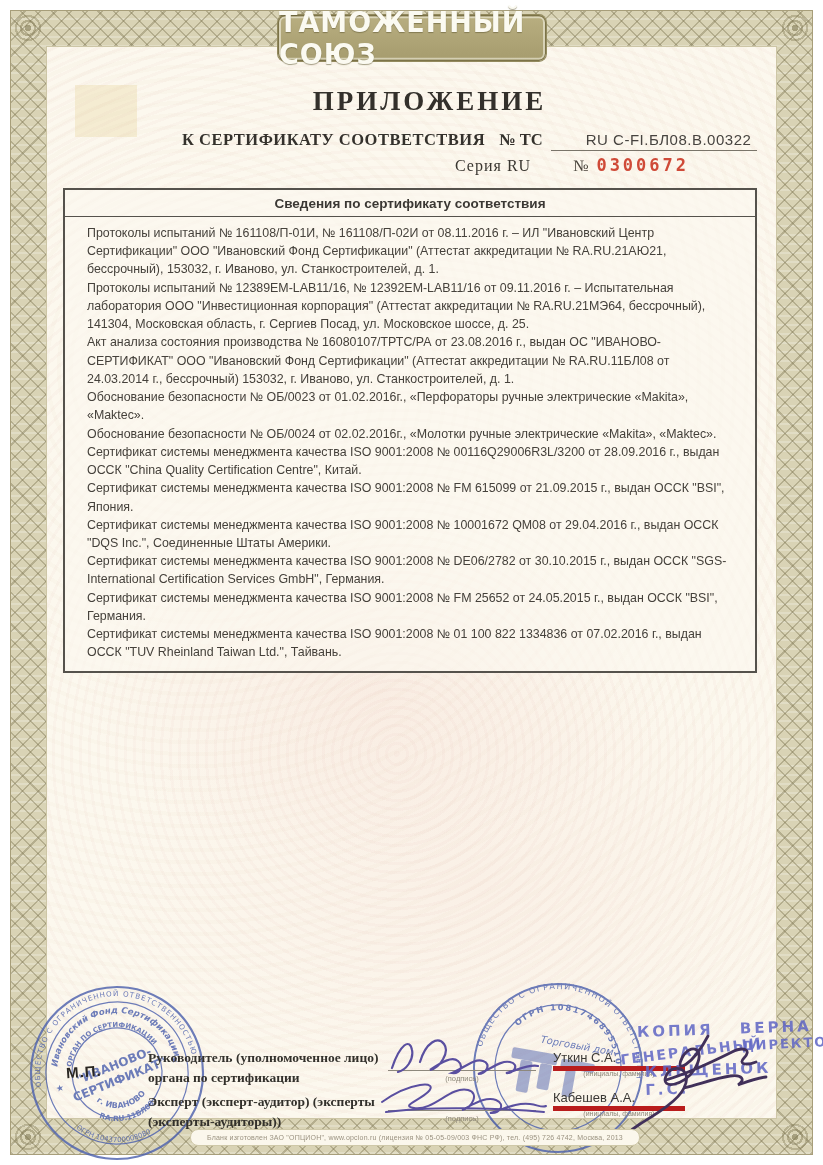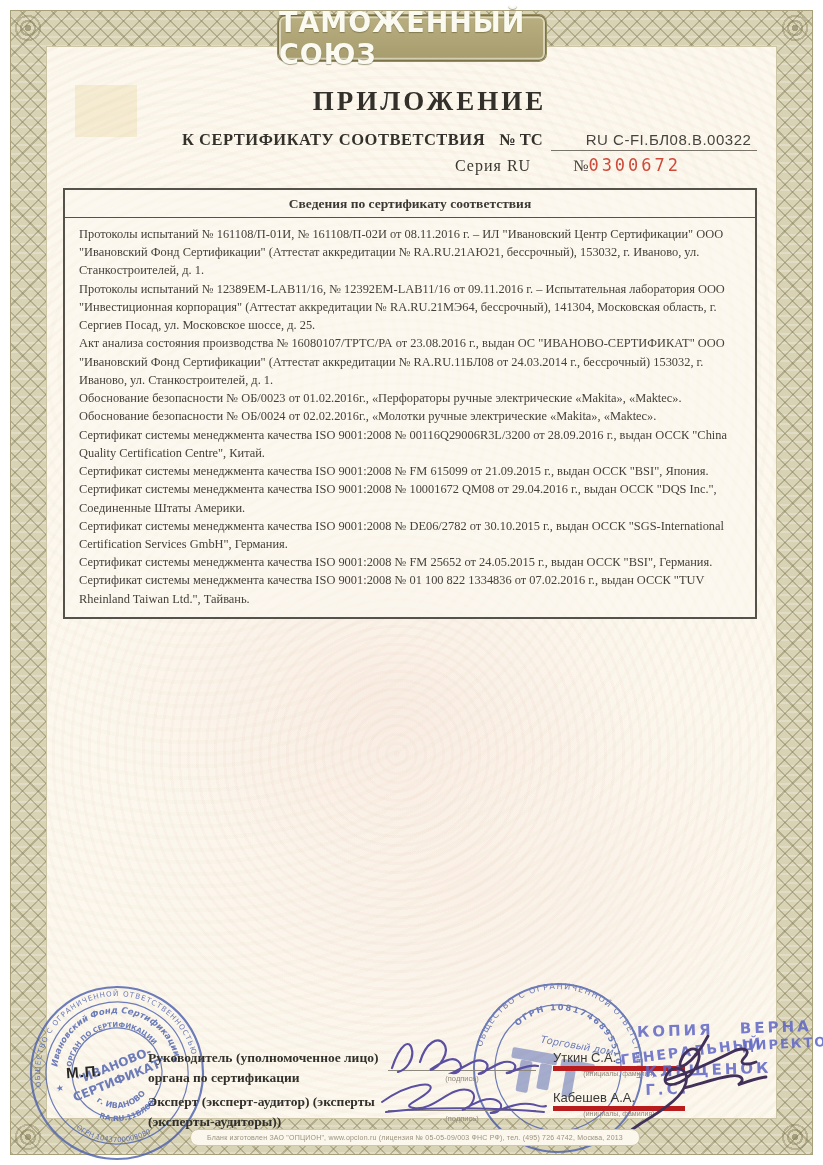--- a/index.html
+++ b/index.html
@@ -60,29 +60,29 @@
   .cert-no-label { margin-left:14px; }
   .cert-value-wrap { flex:1; margin-left:8px; border-bottom:1.5px solid #7a756a;
     text-align:left; padding-left:35px; }
   .cert-value { font-family:"Liberation Sans", sans-serif; font-weight:normal;
     font-size:15px; color:#474440; letter-spacing:.5px; }
   .series-row { position:absolute; left:455px; top:155px; height:22px;
     font-family:"Liberation Serif", serif; font-size:16px; color:#3a3731;
     display:flex; align-items:baseline; }
   .series-label { letter-spacing:1px;text-align:right; }
   .series-sign { margin-left:42px; color:#4a443c; }
-  .series-number { margin-left:0; font-family:"DejaVu Sans Mono", monospace;
-    font-weight:normal; font-size:17px; letter-spacing:3px; color:#cf4a38; }
+  .series-number { margin-left:8px; font-family:"DejaVu Sans Mono", monospace;
+    font-weight:bold; font-size:17px; letter-spacing:3px; color:#cf4a38; }
 
   
   .info-box { position:absolute; left:63px; top:188px; width:694px;
-    border:2px solid #55524c; background:rgba(252,249,240,.6);font-family:Liberation Serif, serif; }
+    border:2px solid #55524c; background:rgba(252,249,240,.6); }
   .info-header { text-align:center; font-weight:bold; font-size:13.5px; color:#3b3834;
     padding:6px 4px 5px; border-bottom:1.5px solid #55524c; }
-  .info-body { padding:7px 14px 9px; font-size:12.4px; line-height:1.47; color:#45413b; }
+  .info-body { padding:7px 22px 9px; font-size:12.4px; line-height:1.47; color:#45413b; }
   .info-body p { margin:0; }
 
   
   .role { position:absolute; left:148px; width:255px;
     font-family:"Liberation Serif", serif; font-weight:bold; font-size:13.5px;
     line-height:1.45; color:#32302b; }
   .role1 { top:1048px; }
   .role2 { top:1092px; }
   .sigline { position:absolute; left:388px; width:148px; border-bottom:1px solid #8d887c; }
   .sigline1 { top:1070px; } .sigline2 { top:1110px; }

